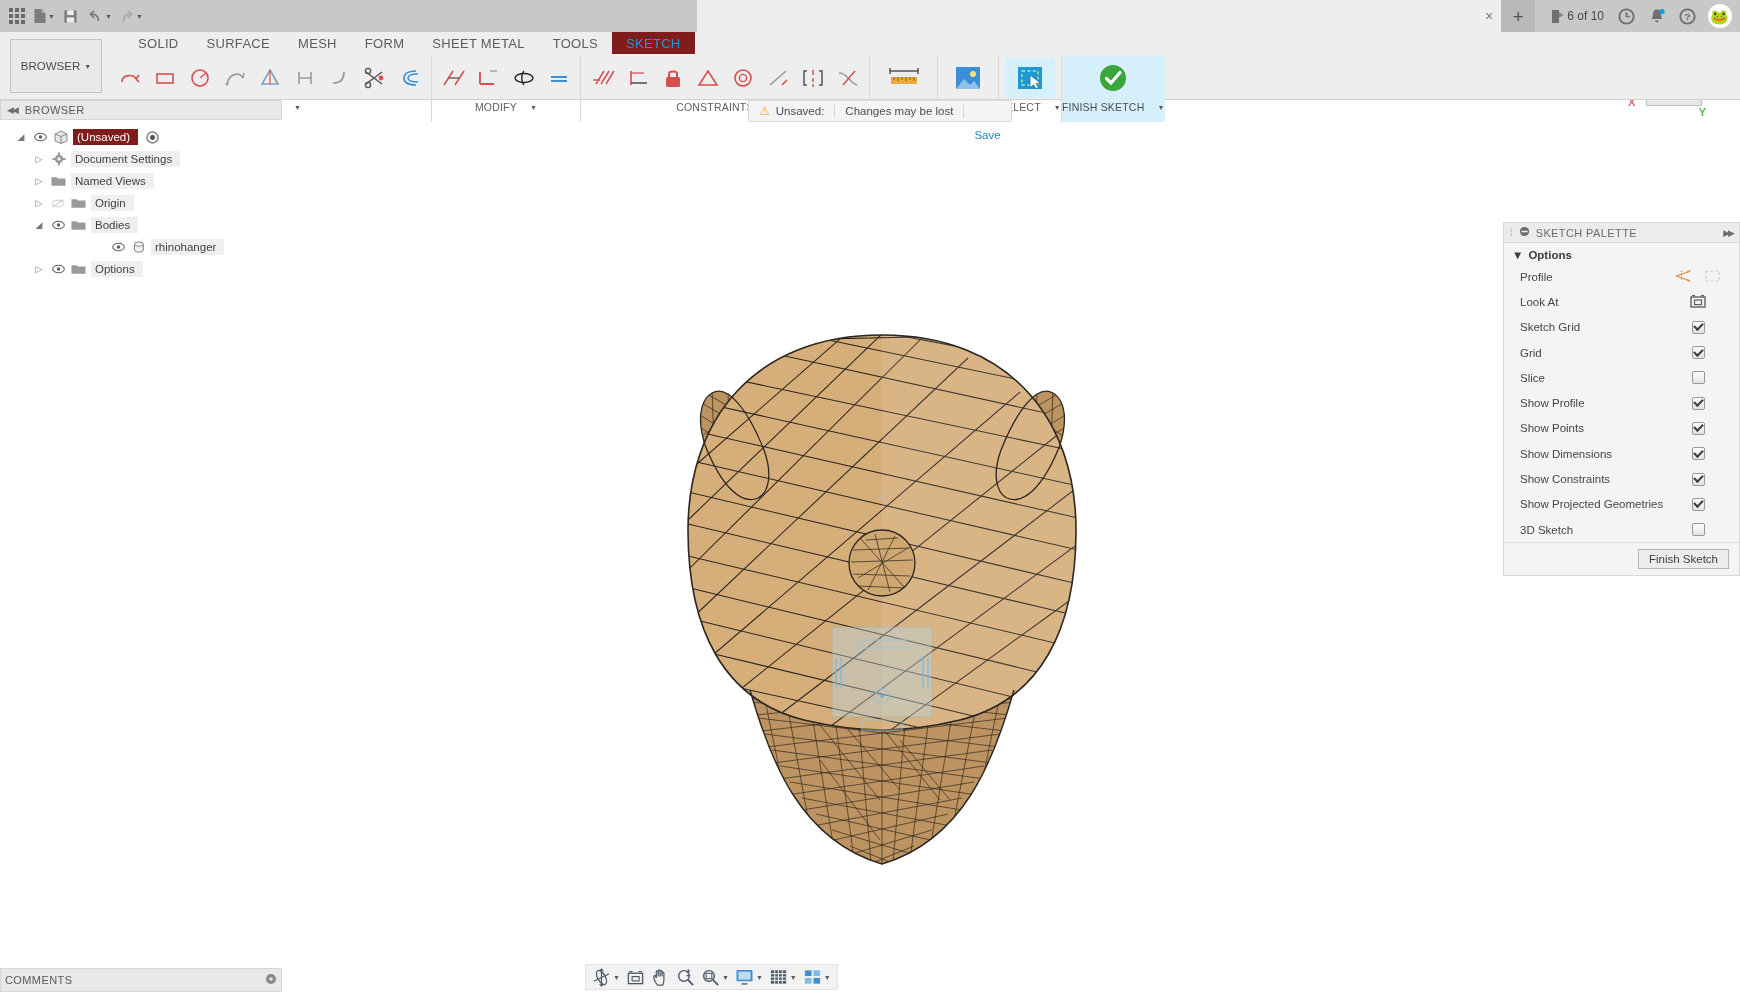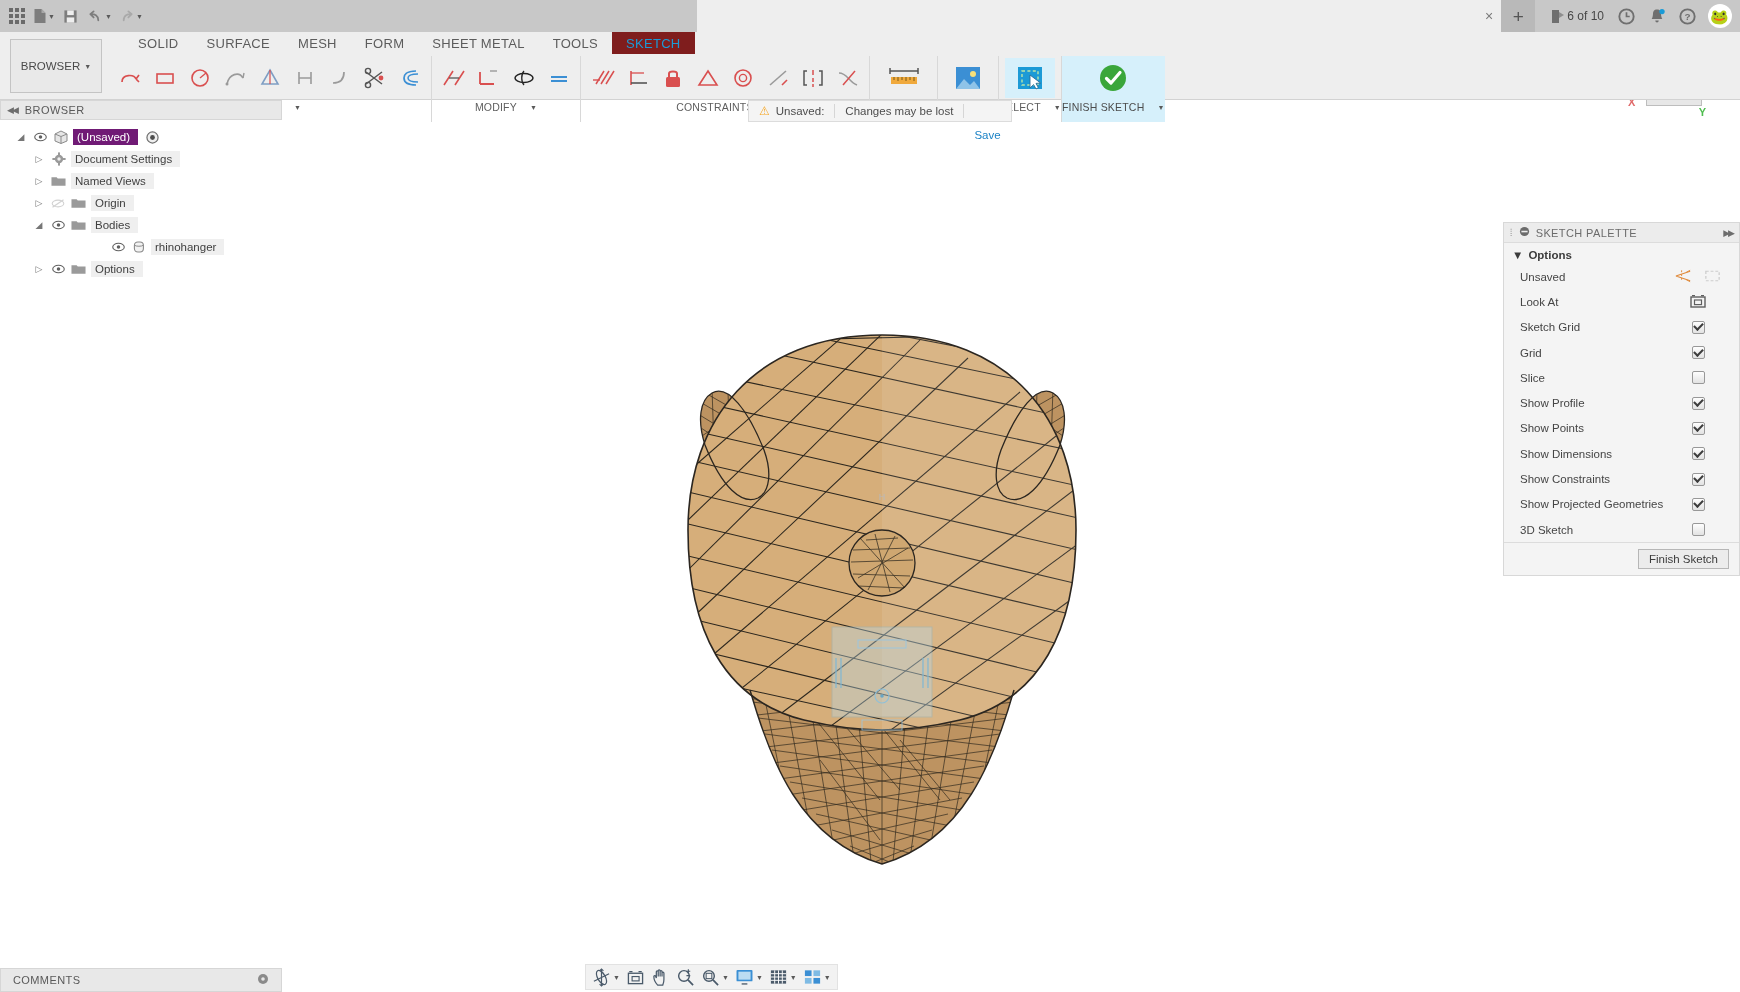--- a/index.html
+++ b/index.html
@@ -110,33 +110,33 @@
   }
   .collapse-arrows { color: #6d6d6d; font-size: 9px; letter-spacing: -2px; cursor: pointer; }
   .tree { padding-top: 6px; font-size: 11.5px; }
   .trow {
     display: flex; align-items: center; height: 22px; gap: 4px; cursor: pointer;
     position: relative;
   }
   .trow .lbl {
     background: #efefef; padding: 2px 8px 2px 4px; color: #3f3f3f; white-space: nowrap;
   }
-  .trow.selected .lbl { background: #701a75; color: #ffffff; }
+  .trow.selected .lbl { background: #7f1d1d; color: #ffffff; }
   .twist { width: 14px; text-align: center; color: #777; font-size: 9px; }
   .eye { width: 16px; display: flex; align-items: center; justify-content: center; }
   .eye.off { opacity: .35; }
   .ticon { width: 17px; display: flex; align-items: center; justify-content: center; }
   .radio-dot { margin-left: 4px; display: flex; align-items: center; }
 
   
   .comments {
     position: absolute; left: 0; bottom: 0; width: 282px; height: 24px;
     background: #e8e8e8; border: 1px solid #d6d6d6;
     display: flex; align-items: center; justify-content: space-between;
-    padding: 0 12px; font-size: 11px; color: #595959; letter-spacing: .4px;
+    padding: 0 4px; font-size: 11px; color: #595959; letter-spacing: .4px;
   }
 
   
   .canvas {
     position: absolute; left: 0; top: 100px; width: 1740px; height: 892px;
     background: #ffffff; overflow: hidden; z-index: -1;
   }
   .gridfine {
     position: absolute; inset: 0;
     background-image:
@@ -859,21 +859,21 @@
       <span>SKETCH PALETTE</span>
       <span class="pal-pin">▶▶</span>
     </div>
 
     <div class="pal-sect">
       <span>▼</span>
       <span>Options</span>
     </div>
 
     <div class="pal-row">
-      <span class="plbl">Unsaved</span>
+      <span class="plbl">Profile</span>
       <span class="pal-ctl">
         <span>
           <svg width="19" height="16" viewBox="0 0 20 16">
               <path d="M2,8 L17,3 M2,8 L17,13" stroke="#e08b3c" stroke-width="1.3" fill="none"></path>
               <path d="M8,2 L8,14" stroke="#e08b3c" stroke-width="1" stroke-dasharray="2 2"></path>
               <path d="M13,4 L17,2 M13,12 L17,14" stroke="#e08b3c" stroke-width="1"></path>
             </svg>
         </span>
         <span>
           <svg width="19" height="16" viewBox="0 0 20 16">

